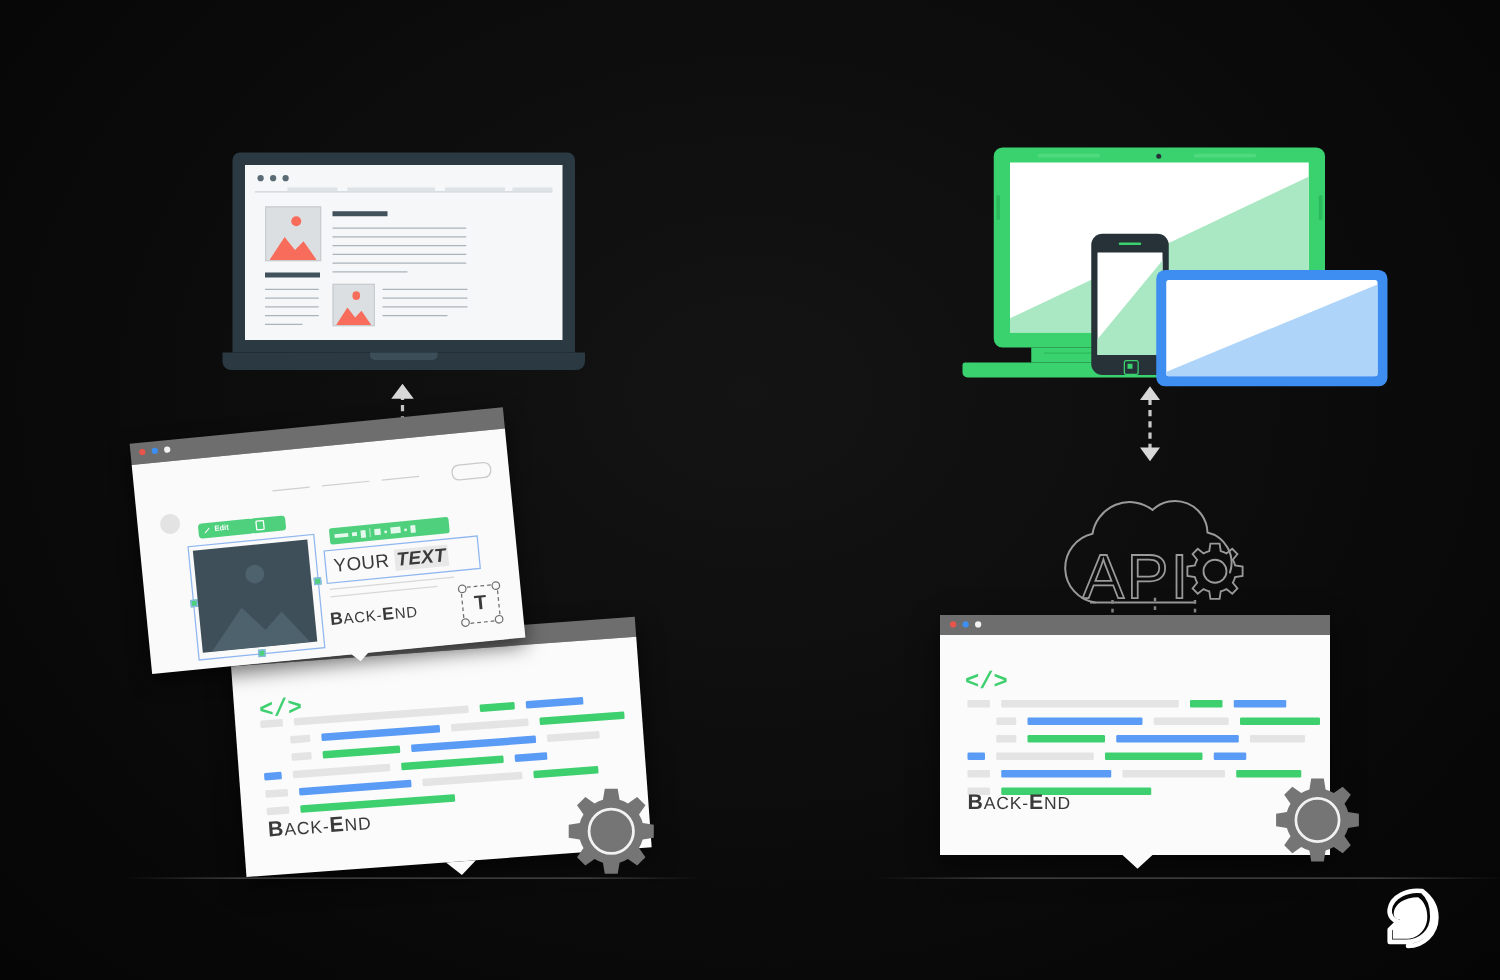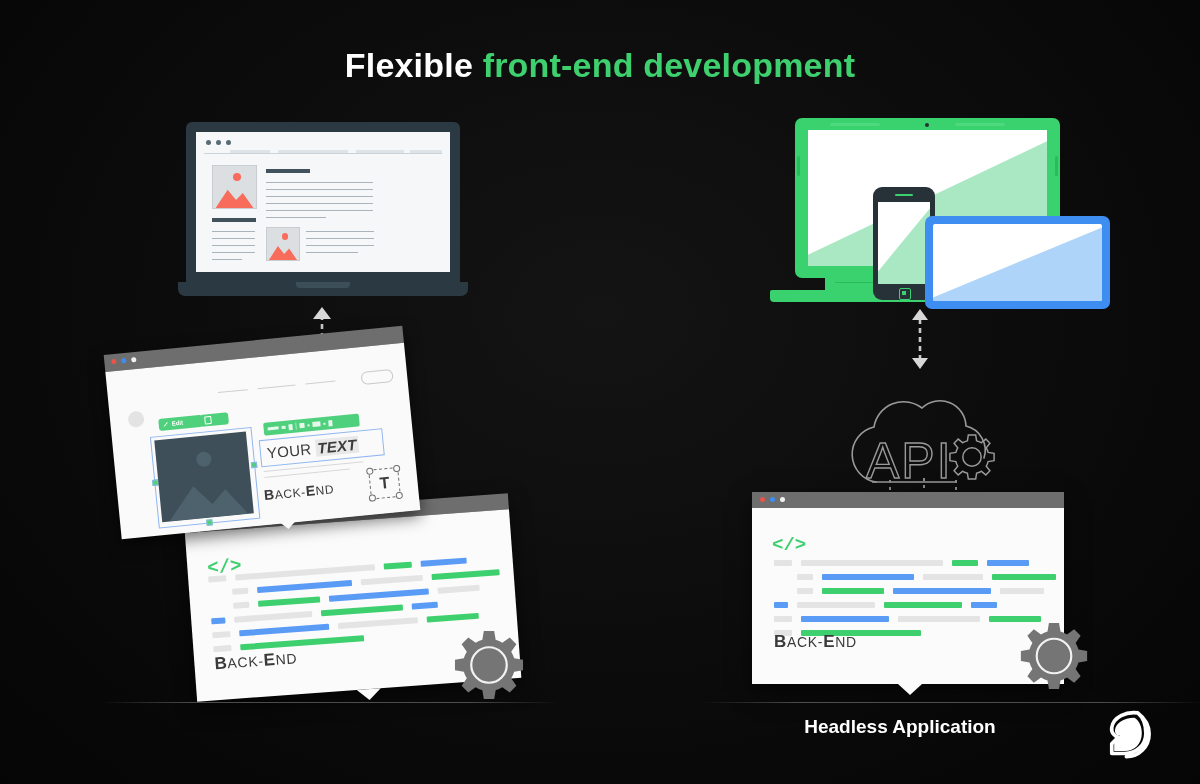--- a/index.html
+++ b/index.html
@@ -123,24 +123,20 @@
   
   .arrow{position:absolute;z-index:25;}
   .cloud{position:absolute;left:836px;top:382px;width:172px;height:112px;z-index:23;}
   .dashcol{position:absolute;z-index:23;}
 </style>
 </head>
 <body>
 
 <div id="stage">
 
-  <div class="title">
-    <span class="w">Flexible</span>
-    <span class="g">front-end development</span>
-  </div>
 
   <div class="dl">
     <div class="dl-bezel"></div>
     <div class="dl-screen">
       <div class="dl-dots">
           <i></i>
           <i></i>
           <i></i>
         </div>
       <div class="dl-navline"></div>
@@ -403,21 +399,20 @@
 
   <svg class="gear" style="left:1018px;top:620px" width="72" height="72" viewBox="0 0 100 100">
     <g fill="#757575">
       <path d="M50 4 L57 4 L59 16 A35 35 0 0 1 68 20 L78 13 L87 22 L80 32 A35 35 0 0 1 84 41 L96 43 L96 57 L84 59 A35 35 0 0 1 80 68 L87 78 L78 87 L68 80 A35 35 0 0 1 59 84 L57 96 L43 96 L41 84 A35 35 0 0 1 32 80 L22 87 L13 78 L20 68 A35 35 0 0 1 16 59 L4 57 L4 43 L16 41 A35 35 0 0 1 20 32 L13 22 L22 13 L32 20 A35 35 0 0 1 41 16 L43 4 Z"></path>
     </g>
     <circle cx="50" cy="50" r="24" fill="none" stroke="#f2f2f2" stroke-width="3"></circle>
     <circle cx="50" cy="50" r="19" fill="#757575"></circle>
   </svg>
 
   <div class="divider div-right"></div>
-  <div class="caption cap-right">Headless Application</div>
 
   <svg class="helmet" viewBox="0 0 64 64">
     <path d="M44 6 C30 4 14 11 12 24 C11 31 16 35 20 36 L12 44 L12 56 L28 56 C42 56 54 46 54 31 C54 20 50 11 44 6 Z
              M44 6 C52 12 58 21 58 32 C58 48 45 60 30 60" fill="none" stroke="#ffffff" stroke-width="4.5" stroke-linecap="round" stroke-linejoin="round"></path>
     <path d="M40 12 C26 12 17 19 16 27 C15.4 32 19 34 22 34 L15 42 L15 53 L28 53 C40 53 49 44 49 31 C49 23 46 16 40 12 Z" fill="#ffffff"></path>
   </svg>
 
 </div>
 
 </body></html>

